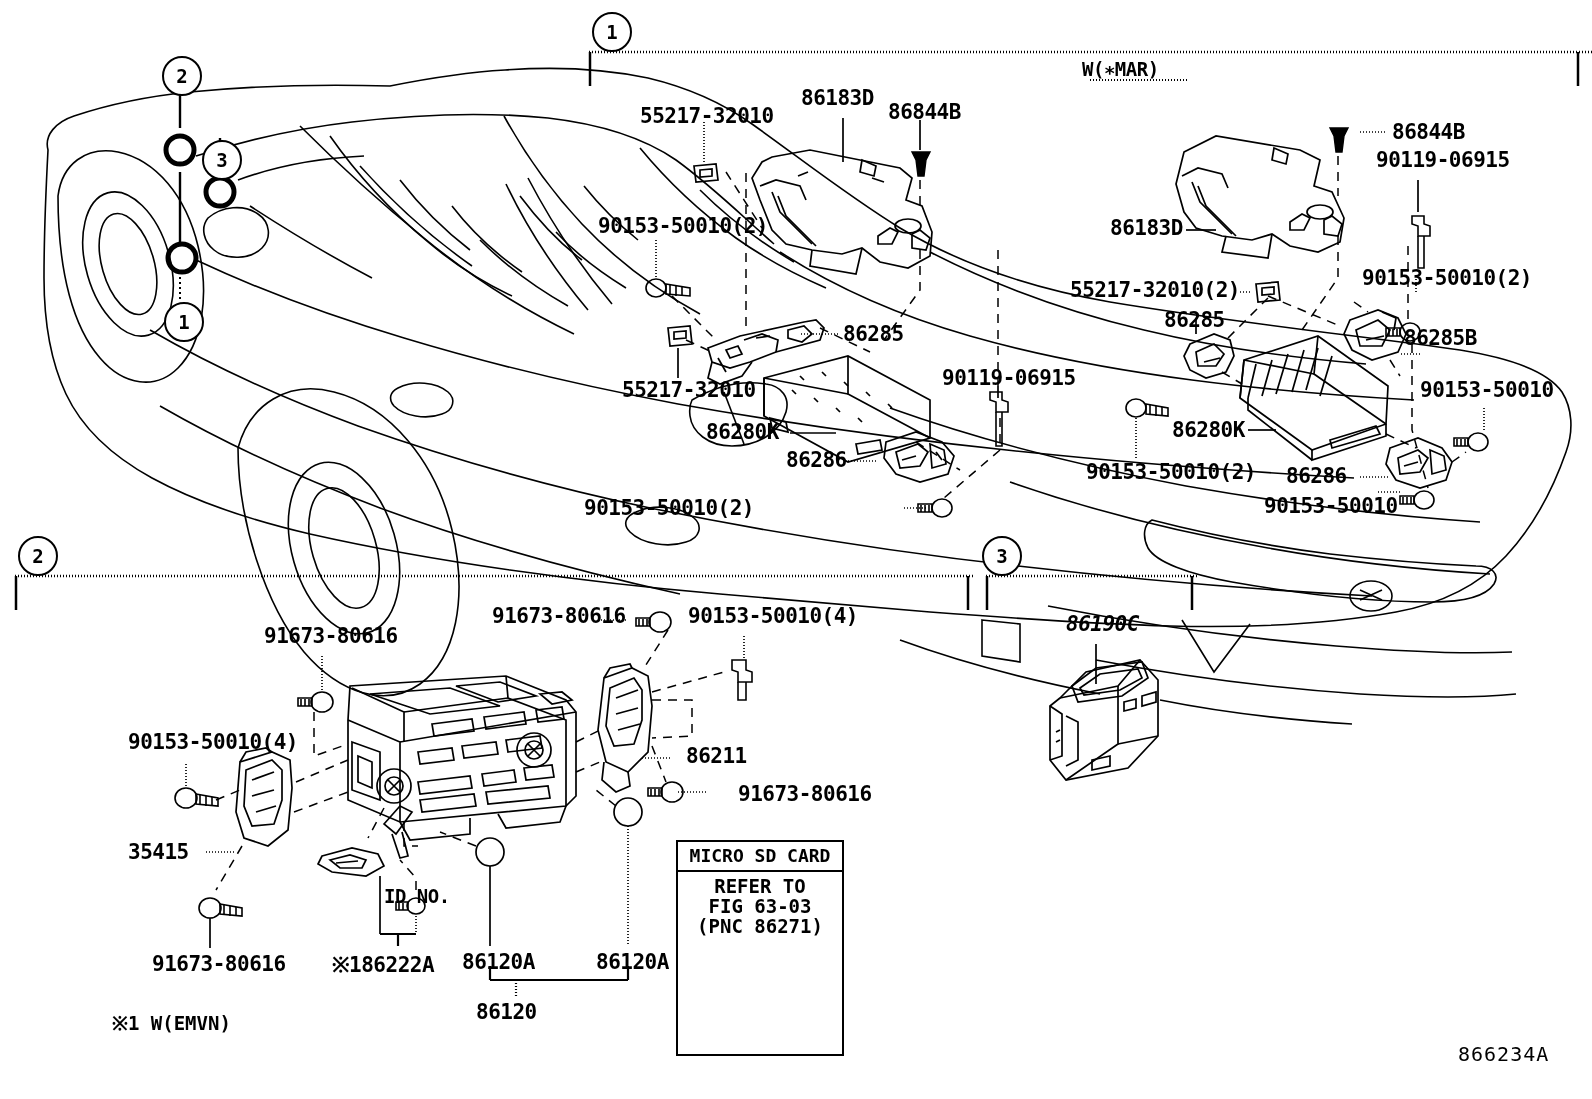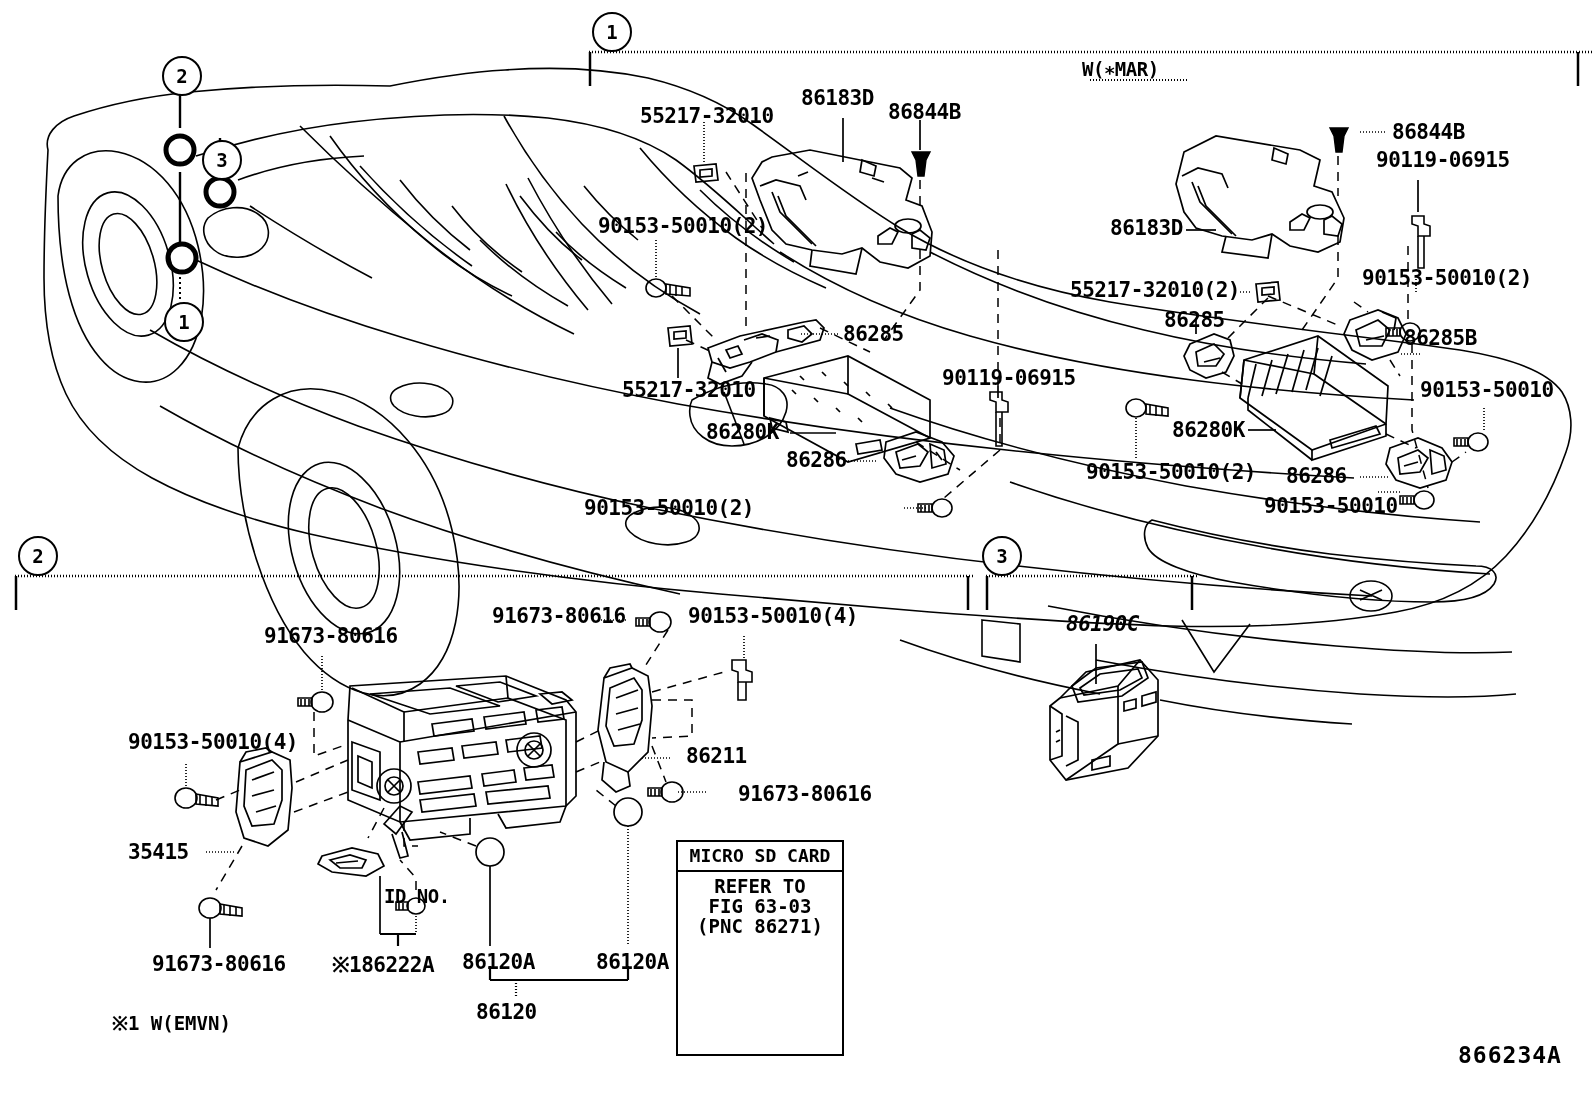--- a/index.html
+++ b/index.html
@@ -8,21 +8,21 @@
        font-family:"DejaVu Sans Mono","Liberation Mono",monospace;color:#000;}
   .stage{position:absolute;left:0;top:0;width:1592px;height:1099px;}
   .lbl{position:absolute;white-space:nowrap;font-weight:bold;letter-spacing:-0.5px;
        font-family:"DejaVu Sans Mono","Liberation Mono",monospace;}
   .pn{font-size:21px;}
   .pn-sm{font-size:19px;}
   .cnum{position:absolute;border:2px solid #000;border-radius:50%;
         display:flex;align-items:center;justify-content:center;
         font-size:19px;font-weight:bold;background:#fff;
         font-family:"DejaVu Sans Mono","Liberation Mono",monospace;}
-  .figno{position:absolute;font-size:23px;font-weight:bold;letter-spacing:1px;
+  .figno{position:absolute;font-size:20px;font-weight:normal;letter-spacing:1px;
          font-family:"DejaVu Sans Mono","Liberation Mono",monospace;}
   .sdbox{position:absolute;border:2px solid #000;background:#fff;}
   .sdhdr{font-size:18px;font-weight:bold;text-align:center;padding:3px 0 4px 0;
          border-bottom:2px solid #000;letter-spacing:0px;}
   .sdbody{font-size:19px;font-weight:bold;text-align:center;line-height:1.06;padding-top:4px;}
   .note{position:absolute;font-size:19px;font-weight:bold;}
   svg{position:absolute;left:0;top:0;overflow:visible;}
 </style>
 </head>
 <body>

